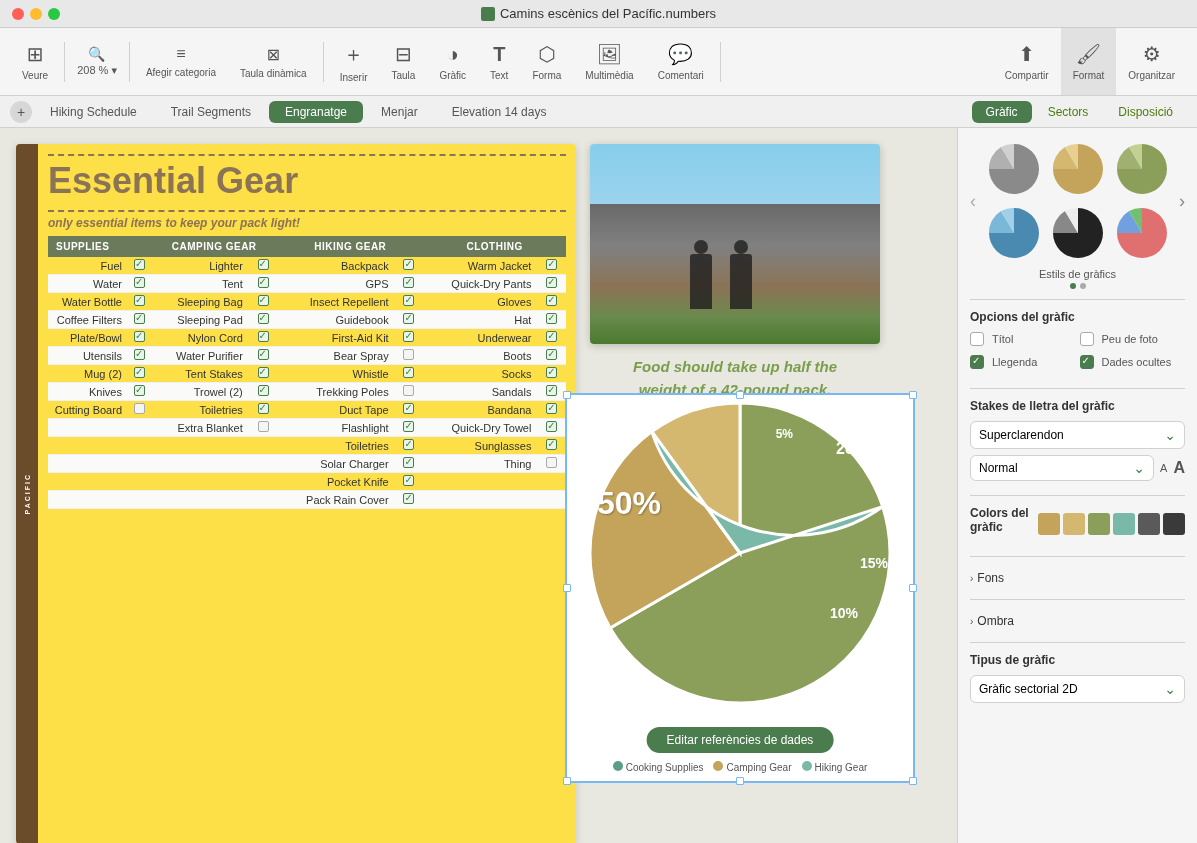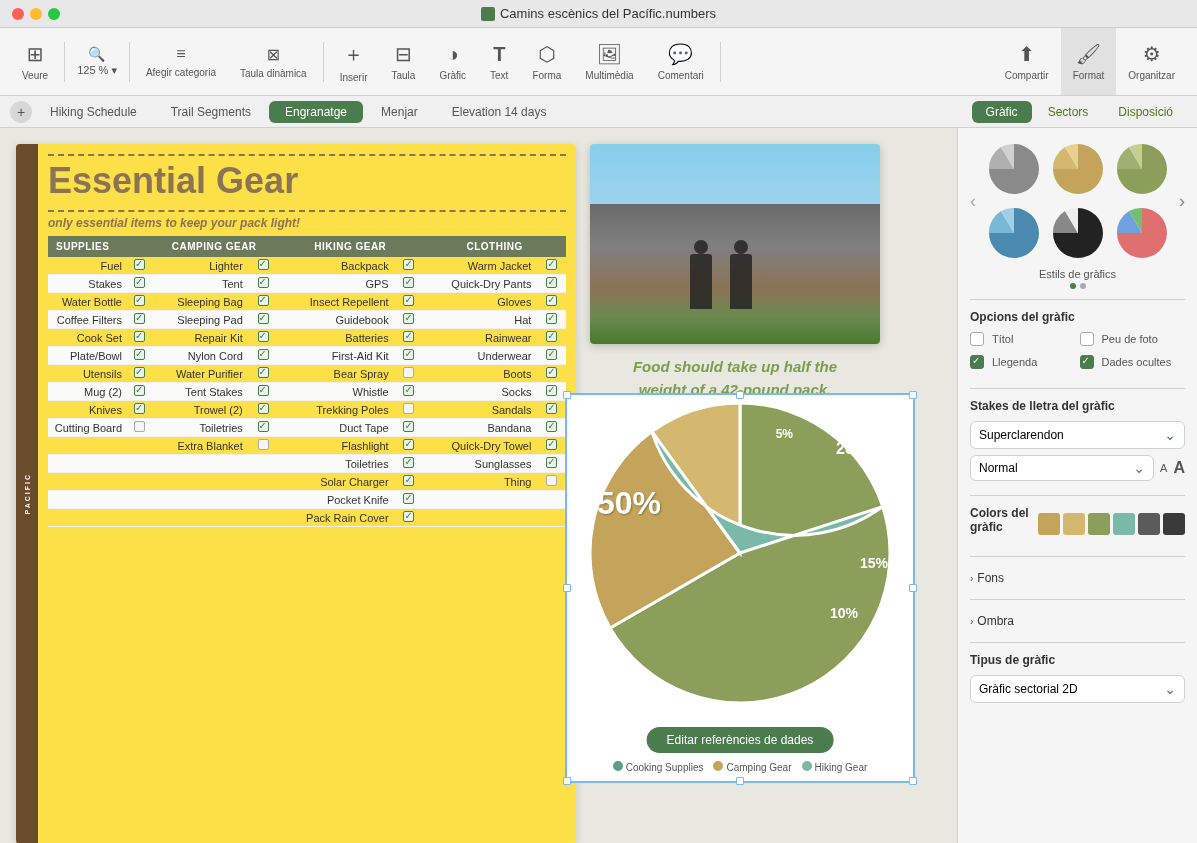--- a/index.html
+++ b/index.html
@@ -89,21 +89,21 @@
 </div>
 
 <div class="toolbar">
   <div class="toolbar-section">
     <div class="toolbar-icon">⊞</div>
     <div class="toolbar-label">Veure</div>
   </div>
   <div class="toolbar-divider"></div>
   <div class="toolbar-section zoom-section">
     <div class="toolbar-icon" style="font-size:14px;">🔍</div>
-    <div class="toolbar-label" style="font-size:11px;">125 % ▾</div>
+    <div class="toolbar-label" style="font-size:11px;">208 % ▾</div>
   </div>
   <div class="toolbar-divider"></div>
   <div class="toolbar-section">
     <div class="toolbar-icon" style="font-size:16px;">≡</div>
     <div class="toolbar-label">Afegir categoria</div>
   </div>
   <div class="toolbar-section">
     <div class="toolbar-icon" style="font-size:16px;">⊠</div>
     <div class="toolbar-label">Taula dinàmica</div>
   </div>
@@ -214,21 +214,21 @@
                 <td class="left" style="text-align: right; font-size: 11px;">Fuel</td>
                 <td><div class="checkbox-checked"></div></td>
                 <td style="text-align: right; font-size: 11px;">Lighter</td>
                 <td><div class="checkbox-checked"></div></td>
                 <td style="text-align: right; font-size: 11px;">Backpack</td>
                 <td><div class="checkbox-checked"></div></td>
                 <td style="text-align: right; font-size: 11px;">Warm Jacket</td>
                 <td><div class="checkbox-checked"></div></td>
               </tr>
               <tr>
-                <td class="left" style="text-align: right; font-size: 11px;">Stakes</td>
+                <td class="left" style="text-align: right; font-size: 11px;">Water</td>
                 <td><div class="checkbox-checked"></div></td>
                 <td style="text-align: right; font-size: 11px;">Tent</td>
                 <td><div class="checkbox-checked"></div></td>
                 <td style="text-align: right; font-size: 11px;">GPS</td>
                 <td><div class="checkbox-checked"></div></td>
                 <td style="text-align: right; font-size: 11px;">Quick-Dry Pants</td>
                 <td><div class="checkbox-checked"></div></td>
               </tr>
               <tr>
                 <td class="left" style="text-align: right; font-size: 11px;">Water Bottle</td>
@@ -241,30 +241,20 @@
                 <td><div class="checkbox-checked"></div></td>
               </tr>
               <tr>
                 <td class="left" style="text-align: right; font-size: 11px;">Coffee Filters</td>
                 <td><div class="checkbox-checked"></div></td>
                 <td style="text-align: right; font-size: 11px;">Sleeping Pad</td>
                 <td><div class="checkbox-checked"></div></td>
                 <td style="text-align: right; font-size: 11px;">Guidebook</td>
                 <td><div class="checkbox-checked"></div></td>
                 <td style="text-align: right; font-size: 11px;">Hat</td>
-                <td><div class="checkbox-checked"></div></td>
-              </tr>
-              <tr>
-                <td class="left" style="text-align: right; font-size: 11px;">Cook Set</td>
-                <td><div class="checkbox-checked"></div></td>
-                <td style="text-align: right; font-size: 11px;">Repair Kit</td>
-                <td><div class="checkbox-checked"></div></td>
-                <td style="text-align: right; font-size: 11px;">Batteries</td>
-                <td><div class="checkbox-checked"></div></td>
-                <td style="text-align: right; font-size: 11px;">Rainwear</td>
                 <td><div class="checkbox-checked"></div></td>
               </tr>
               <tr>
                 <td class="left" style="text-align: right; font-size: 11px;">Plate/Bowl</td>
                 <td><div class="checkbox-checked"></div></td>
                 <td style="text-align: right; font-size: 11px;">Nylon Cord</td>
                 <td><div class="checkbox-checked"></div></td>
                 <td style="text-align: right; font-size: 11px;">First-Aid Kit</td>
                 <td><div class="checkbox-checked"></div></td>
                 <td style="text-align: right; font-size: 11px;">Underwear</td>

